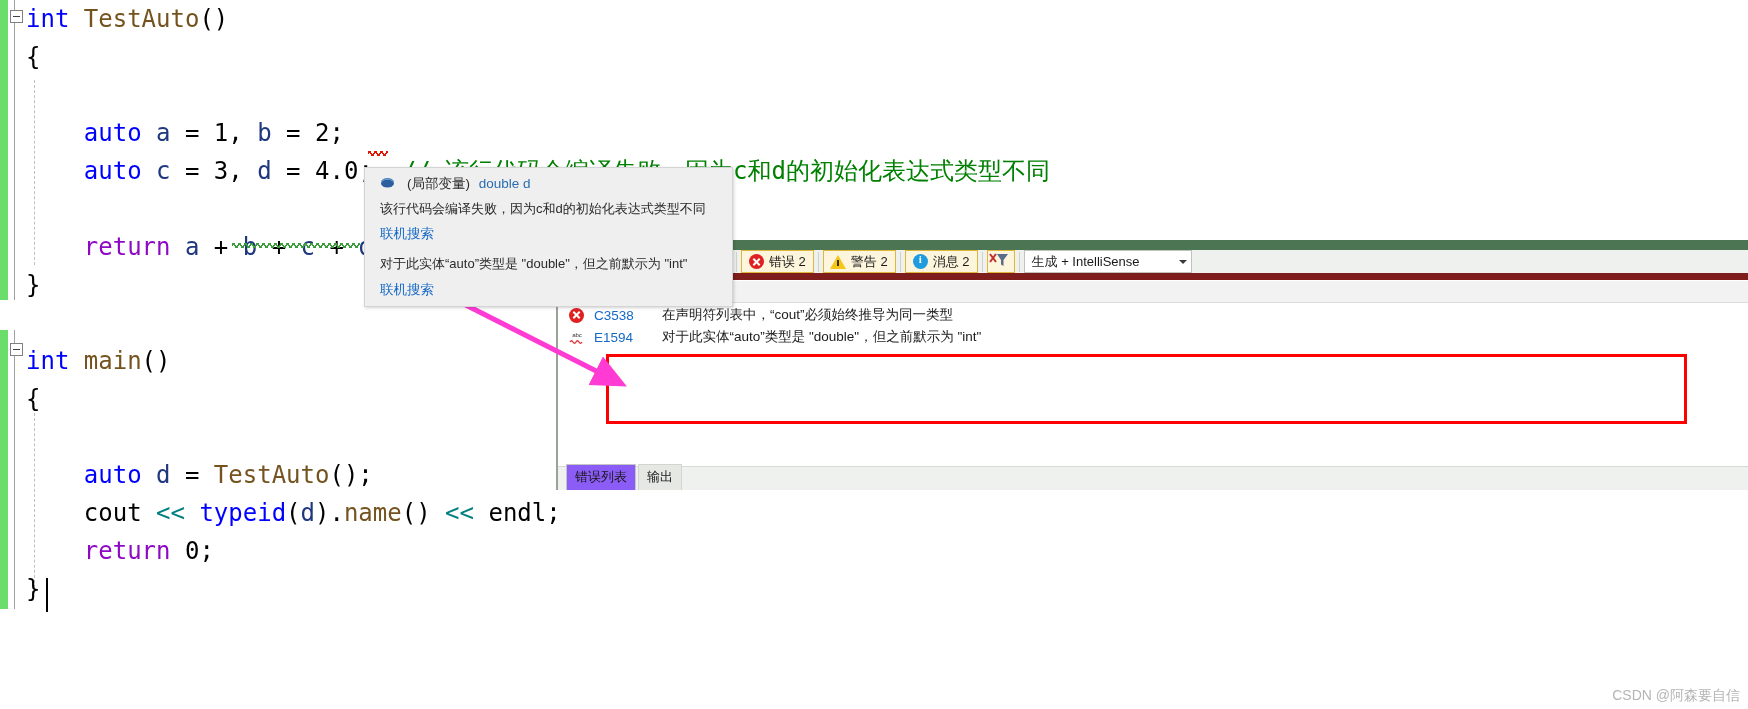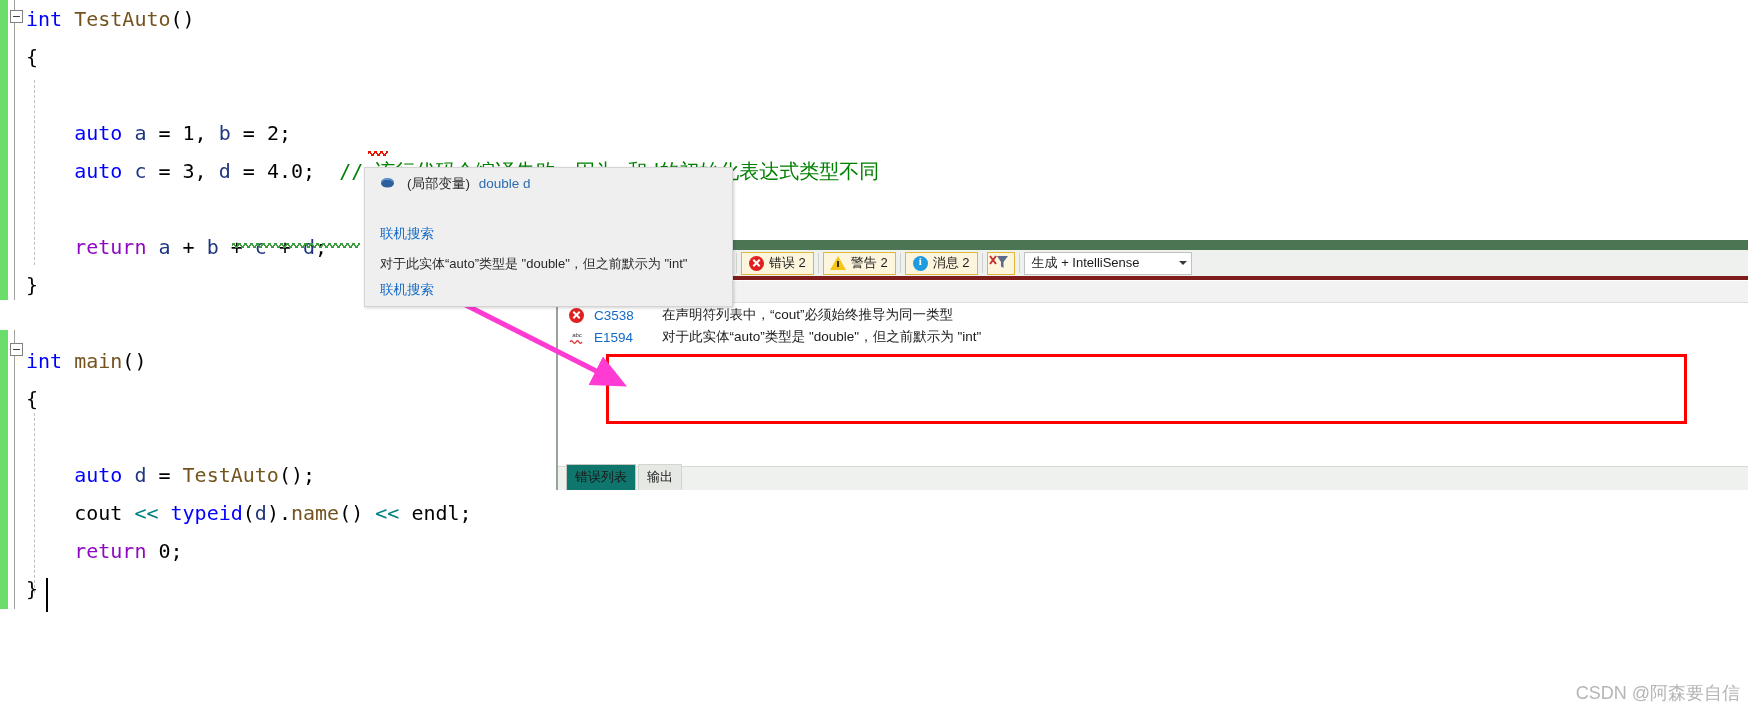--- a/index.html
+++ b/index.html
@@ -32,21 +32,21 @@
     width: 1px;
     background: #a0a0a0;
   }
   .code-line {
     position: absolute;
     left: 26px;
     height: 38px;
     line-height: 38px;
     white-space: pre;
     font-family: "DejaVu Sans Mono", monospace;
-    font-size: 20px;
+    font-size: 24px;
     color: #000000;
   }
   .tok-kw      { color: #0000ff; }
   .tok-fn      { color: #74531f; }
   .tok-ctrl    { color: #8f08c4; }
   .tok-cmt     { color: #008000; }
   .tok-op      { color: #008080; }
   .tok-num     { color: #000000; }
   .tok-var     { color: #1f377f; }
   .tok-plain   { color: #000000; }
@@ -150,21 +150,21 @@
     position: absolute;
     left: 0; top: 0;
     width: 100%; height: 10px;
     background: #4c7553;
   }
   #err-toolbar {
     position: absolute;
     left: 0; top: 10px;
     width: 100%; height: 30px;
     background: #eff1ee;
-    border-bottom: 4px solid #7f1d1d;
+    border-bottom: 7px solid #7f1d1d;
     box-sizing: border-box;
     display: flex;
     align-items: center;
     padding-left: 2px;
   }
   .tb-sep {
     width: 1px; height: 20px;
     background: #cfd2cd;
     margin: 0 4px;
   }
@@ -330,29 +330,29 @@
     font-size: 13px;
     padding: 3px 8px 4px 8px;
     color: #1a1a1a;
     background: #e6e8e4;
     border: 1px solid #d2d5d0;
     border-bottom: none;
     margin-right: 2px;
     box-sizing: border-box;
   }
   .err-tab.active {
-    background: #0f766e;
+    background: #8b5cf6;
     border-color: #c3c6c1;
   }
 
   
   #watermark {
     position: absolute;
     right: 8px; bottom: 4px;
-    font-size: 18px;
+    font-size: 14px;
     color: #b5b5b5;
     z-index: 40;
   }
 </style>
 </head>
 <body>
 
 <div id="editor">
   <div class="change-bar" style="top:0; height:300px;"></div>
   <div class="change-bar" style="top:330px; height:279px;"></div>
@@ -393,20 +393,21 @@
 
 <div id="tooltip">
   <svg class="tt-icon" viewBox="0 0 16 14">
     <ellipse cx="8" cy="7" rx="7" ry="4.3" fill="#2b5f9e"></ellipse>
     <path d="M1 7 A7 4.3 0 0 1 15 7 L15 5.4 A7 4.3 0 0 0 1 5.4 Z" fill="#4a86c8"></path>
   </svg>
   <div class="tt-row" style="left:42px; top:8px;">
     <span class="tt-grey">(局部变量)</span>
     <span class="tt-blue" style="margin-left:5px;">double d</span>
   </div>
+  <div class="tt-row tt-grey" style="top:33px; font-size:13px;">该行代码会编译失败，因为c和d的初始化表达式类型不同</div>
   <div class="tt-row tt-link" style="top:58px;">联机搜索</div>
   <div class="tt-row tt-grey" style="top:88px; font-size:13px;">对于此实体“auto”类型是 "double"，但之前默示为 "int"</div>
   <div class="tt-row tt-link" style="top:114px;">联机搜索</div>
 </div>
 
 <svg id="arrow-svg" viewBox="0 0 250 150">
   <defs>
     <marker id="ahead" markerWidth="7" markerHeight="7" refX="3.2" refY="3.2" orient="auto">
       <path d="M0,0 L7,3.2 L0,6.4 Z" fill="#ff3bd4"></path>
     </marker>

